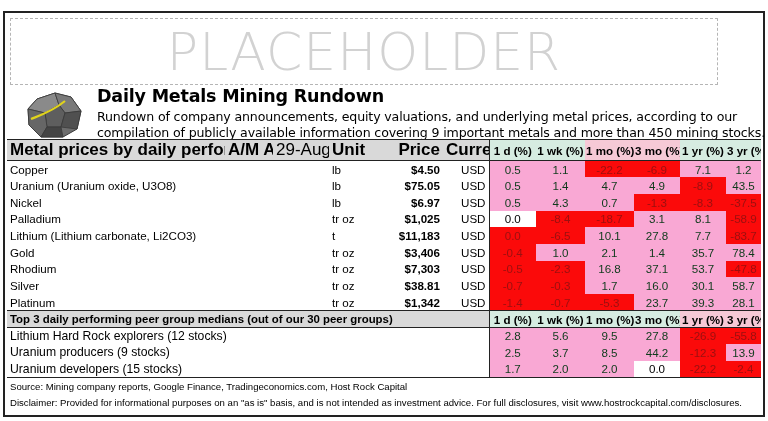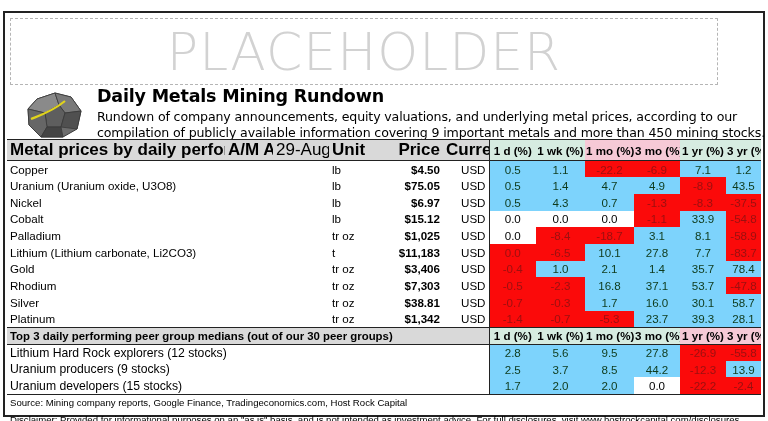--- a/index.html
+++ b/index.html
@@ -35,21 +35,21 @@
     font-size: 11.6px;
   }
   table.grid td { height: 16.7px; padding: 0 3px; white-space: nowrap; overflow: hidden; }
   .hdr td { background: #d9d9d9; font-weight: bold; font-size: 17px; height: 15px; border-top: 1.5px solid #222; border-bottom: 1.5px solid #222;}
   .hdr td.pct { background: #d6ece1; text-align: center; padding: 1px; }
   .hdr td.pct.pink { background: #f6c9d6; }
   .r { text-align: right; }
   td.price { font-weight: bold; text-align: right; }
   td.cur { text-align: right; border-right: 1.5px solid #222; }
   td.pct { text-align: center; padding: 0; font-size: 11.6px; }
-  .pos { background: #7dd3fc; color: #0e3a1b; }
+  .pos { background: #f9a8d4; color: #0e3a1b; }
   .neg { background: #fb0a0a; color: #9b1010; }
   .zero { background: #ffffff; color: #000; }
   .peer td.name { font-size: 12.2px; }
   .foot td { font-size: 9.6px; height: 17px; padding-left: 3px; }
   .foot-src td { border-top: 1.5px solid #222; }
 </style>
 </head>
 <body>
 
 <div class="frame">
@@ -131,32 +131,20 @@
           <td class="price">$6.97</td>
           <td class="cur">USD</td>
           <td class="pct pos">0.5</td>
           <td class="pct pos">4.3</td>
           <td class="pct pos">0.7</td>
           <td class="pct neg">-1.3</td>
           <td class="pct neg">-8.3</td>
           <td class="pct neg">-37.5</td>
         </tr>
         <tr>
-          <td colspan="3">Cobalt</td>
-          <td>lb</td>
-          <td class="price">$15.12</td>
-          <td class="cur">USD</td>
-          <td class="pct zero">0.0</td>
-          <td class="pct zero">0.0</td>
-          <td class="pct zero">0.0</td>
-          <td class="pct neg">-1.1</td>
-          <td class="pct pos">33.9</td>
-          <td class="pct neg">-54.8</td>
-        </tr>
-        <tr>
           <td colspan="3">Palladium</td>
           <td>tr oz</td>
           <td class="price">$1,025</td>
           <td class="cur">USD</td>
           <td class="pct zero">0.0</td>
           <td class="pct neg">-8.4</td>
           <td class="pct neg">-18.7</td>
           <td class="pct pos">3.1</td>
           <td class="pct pos">8.1</td>
           <td class="pct neg">-58.9</td>

